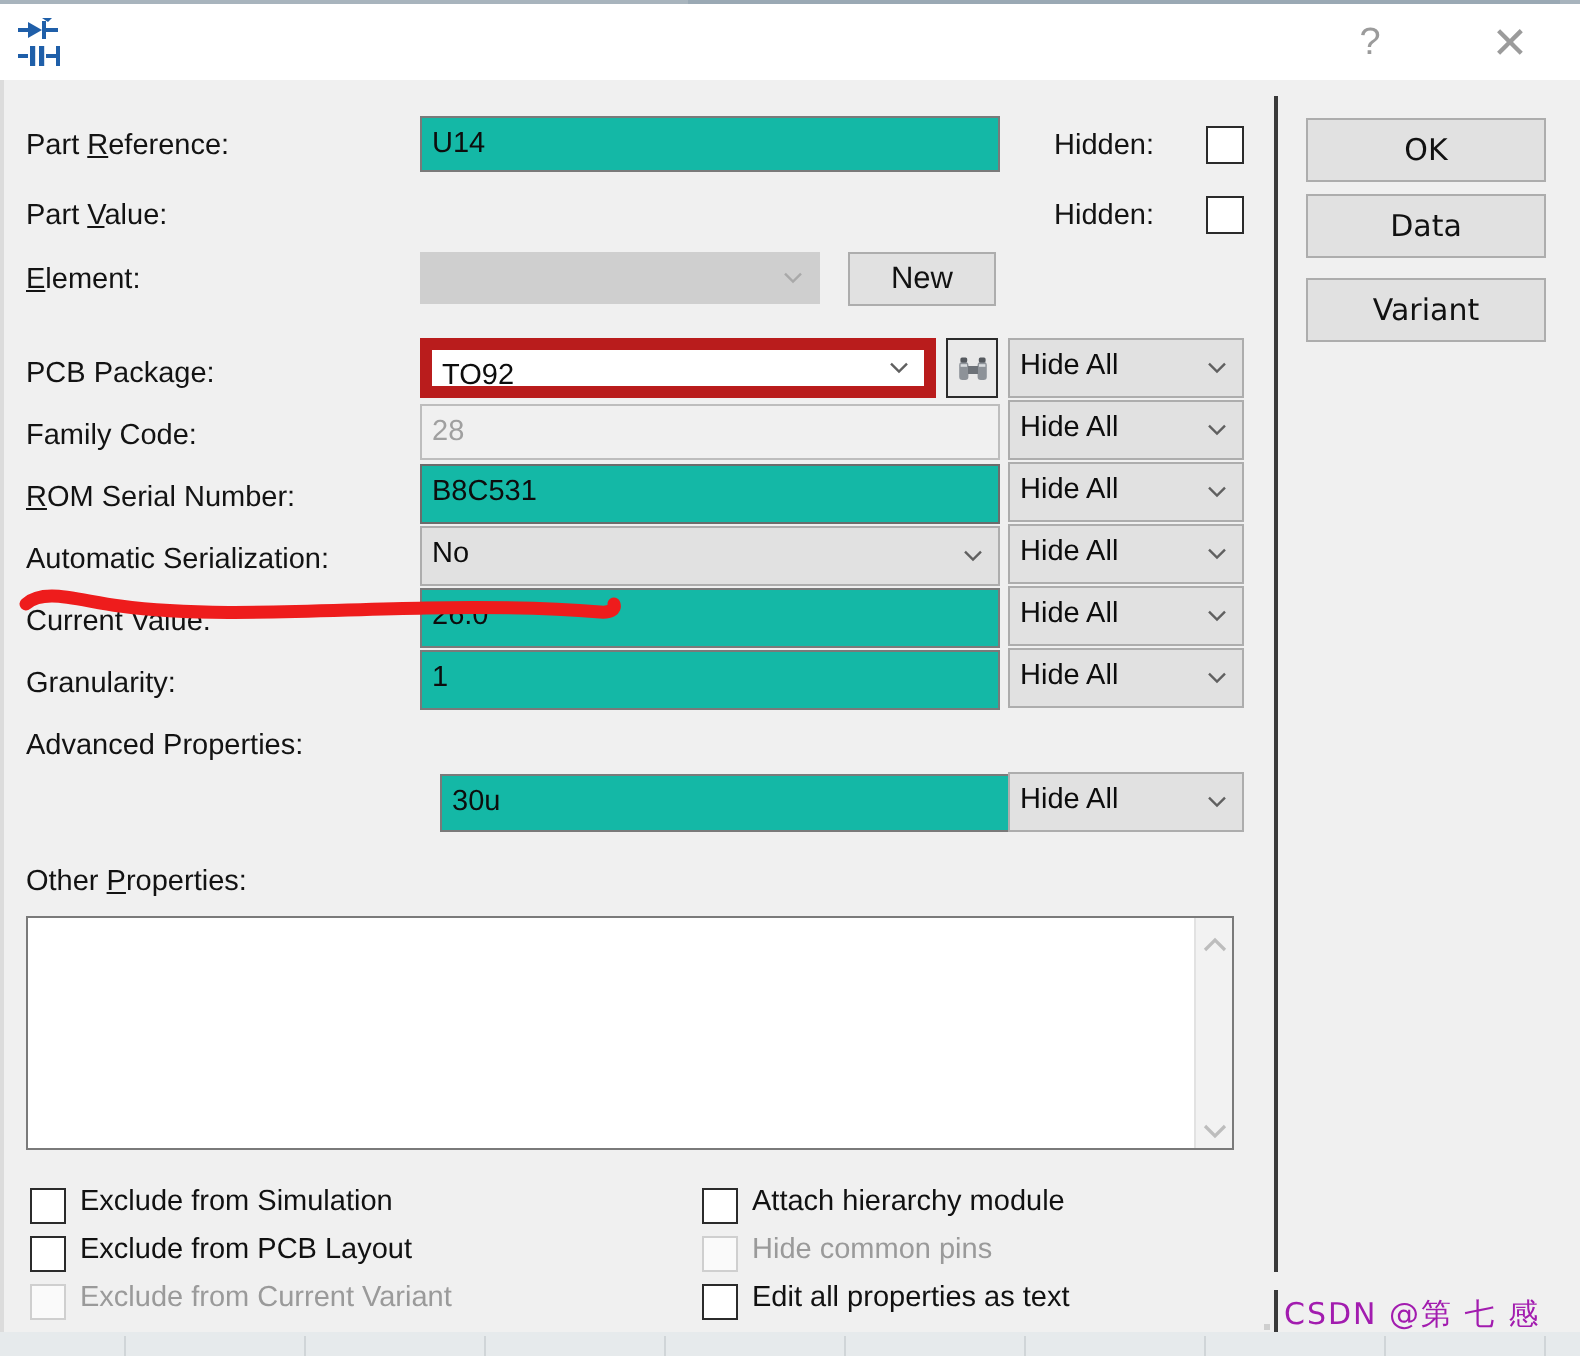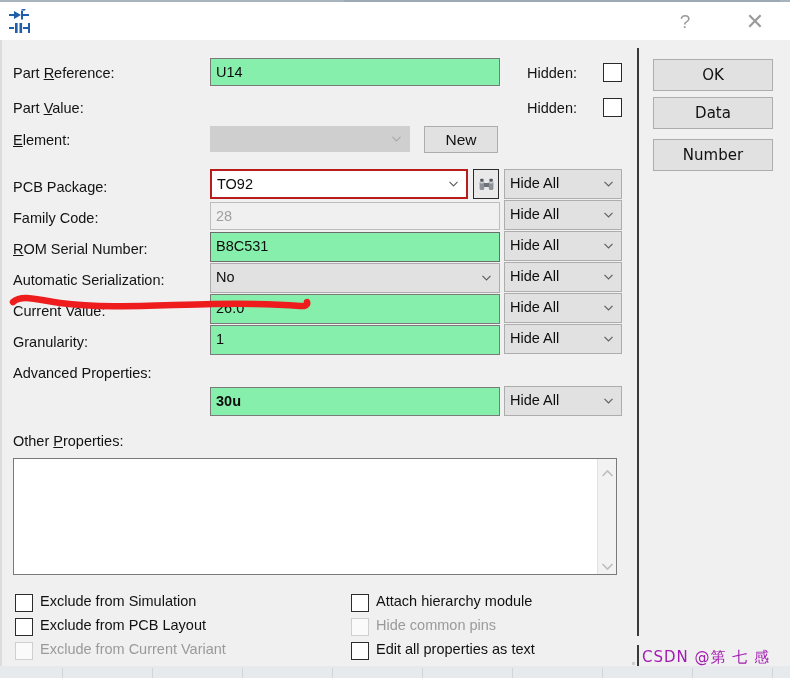--- a/index.html
+++ b/index.html
@@ -93,21 +93,21 @@
   .lbl {
     position: absolute;
     font-size: 14.5px;
     color: #131313;
     white-space: nowrap;
   }
   .lbl u { text-decoration: underline; }
 
   .tbox {
     position: absolute;
-    background: #86efac;
+    background: #14b8a6;
     border: 1px solid #7a7a7a;
     box-sizing: border-box;
     font-size: 14.5px;
     color: #0d0d0d;
     padding: 3px 0 0 5px;
     line-height: 20px;
     white-space: nowrap;
     overflow: hidden;
   }
   .tbox.readonly {
@@ -123,21 +123,21 @@
     border: 1px solid #adadad;
     box-sizing: border-box;
     font-size: 14.5px;
     color: #0d0d0d;
     padding: 3px 0 0 5px;
     line-height: 20px;
     white-space: nowrap;
     overflow: hidden;
   }
   .combo.disabled { background: #cfcfcf; border-color: #cfcfcf; color: #9d9d9d; }
-  .combo.white { background: #ffffff; border: 2px solid #b91c1c; }
+  .combo.white { background: #ffffff; border: 6px solid #b91c1c; }
   .chev {
     position: absolute;
     right: 8px; top: 50%;
     margin-top: -3px;
     width: 9px; height: 6px;
   }
   .chev svg { display: block; }
 
   .btn {
     position: absolute;
@@ -404,21 +404,21 @@
     <div class="combo" style="left:504px; top:284px; width:118px; height:30px;">
       <span>Hide All</span>
       <span class="chev">
         <svg width="9" height="6" viewBox="0 0 9 6">
             <path d="M0.5 0.8 L4.5 4.8 L8.5 0.8" fill="none" stroke="#606060" stroke-width="1.2"></path>
           </svg>
       </span>
     </div>
 
     <div class="lbl" style="left:13px; top:325px;">Advanced Properties:</div>
-    <div class="tbox" style="left:210px; top:347px; width:290px; height:29px;font-weight:bold;">30u</div>
+    <div class="tbox" style="left:220px; top:347px; width:290px; height:29px;">30u</div>
     <div class="combo" style="left:504px; top:346px; width:118px; height:30px;">
       <span>Hide All</span>
       <span class="chev">
         <svg width="9" height="6" viewBox="0 0 9 6">
             <path d="M0.5 0.8 L4.5 4.8 L8.5 0.8" fill="none" stroke="#606060" stroke-width="1.2"></path>
           </svg>
       </span>
     </div>
 
     <div class="lbl" style="left:13px; top:393px;">Other <u>P</u>roperties:</div>
@@ -459,21 +459,21 @@
       <span class="cbbox dis"></span>
       <span class="cblabel">Hide common pins</span>
     </div>
     <div class="cbrow" style="left:351px; top:601px;">
       <span class="cbbox"></span>
       <span class="cblabel">Edit all properties as text</span>
     </div>
 
     <div class="btn" style="left:653px; top:57px; width:120px; height:32px;">Data</div>
     <div class="btn" style="left:653px; top:19px; width:120px; height:32px;">OK</div>
-    <div class="btn" style="left:653px; top:99px; width:120px; height:32px;">Number</div>
+    <div class="btn" style="left:653px; top:99px; width:120px; height:32px;">Variant</div>
 
     <div class="annot">
       <svg width="306" height="26" viewBox="0 0 306 26">
         <path d="M5 14 C 14 6, 30 12, 52 15 C 96 21, 150 17, 205 16 C 240 15.4, 268 16, 292 18 C 297 18.4, 300 17, 299 14" fill="none" stroke="#ee1c1c" stroke-width="6.5" stroke-linecap="round"></path>
       </svg>
     </div>
   </div>
 
   <div class="outer-bottom"></div>
   <div class="gridline-v" style="left:62px;"></div>

